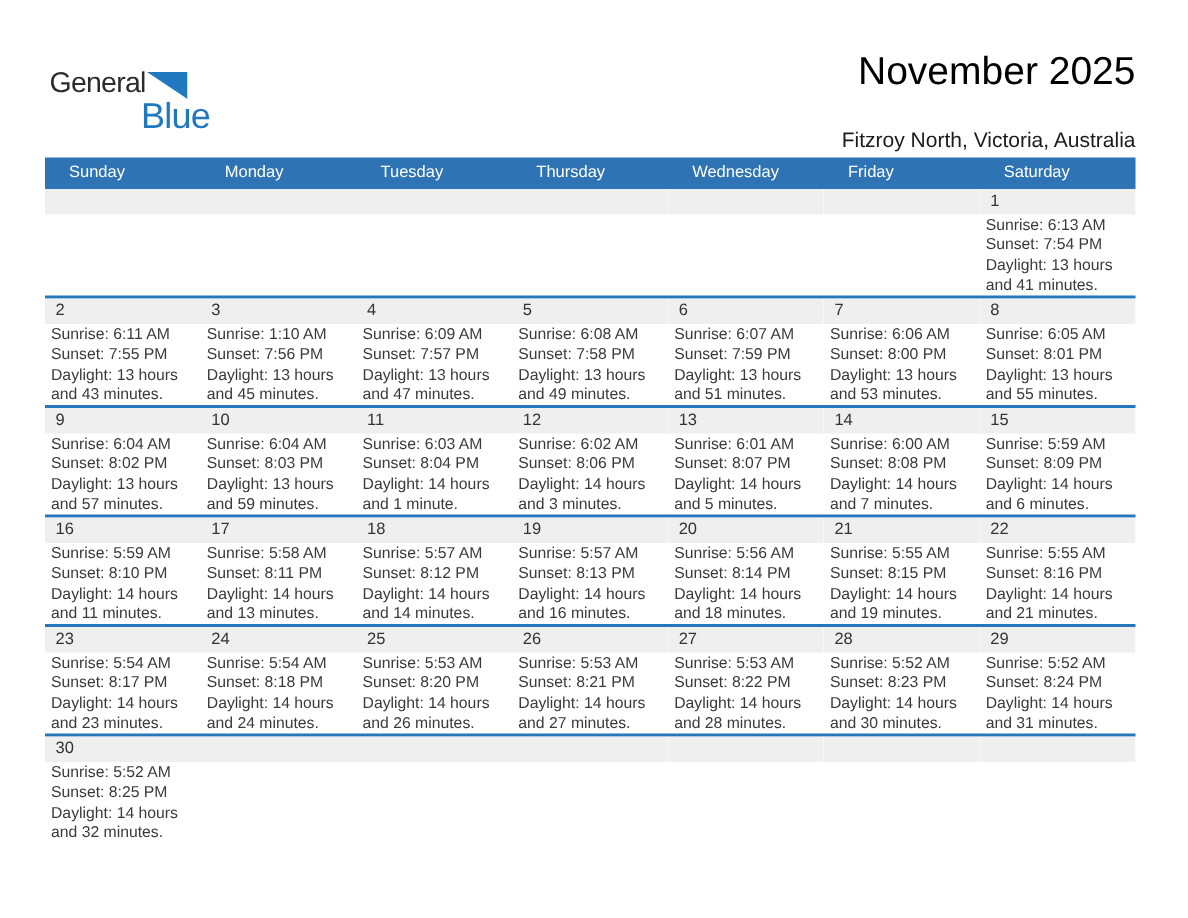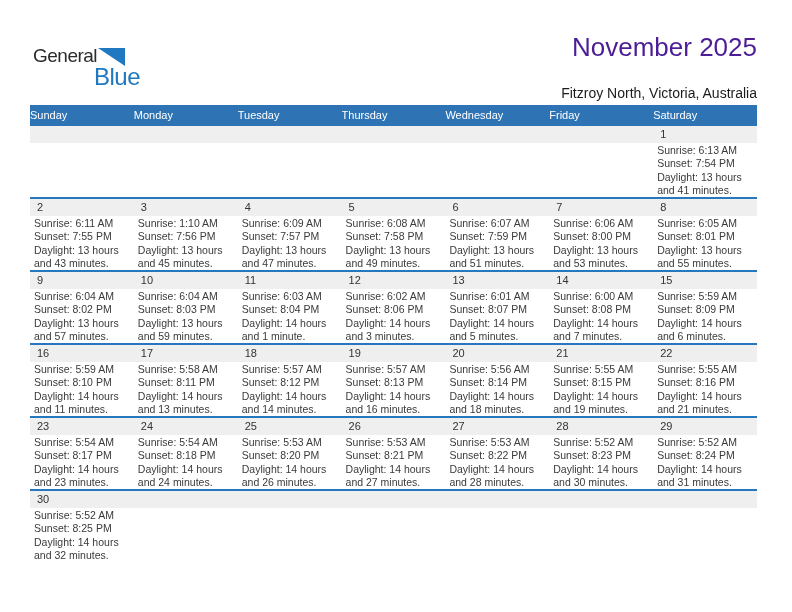--- a/index.html
+++ b/index.html
@@ -9,28 +9,28 @@
 
   
   .logo { position:absolute; left:33px; top:46px; width:110px; }
   .logo-line1 { display:flex; align-items:flex-start; }
   .logo-general { font-size:19px; color:#2b2b2b; letter-spacing:-0.5px; line-height:20px; }
   .logo-tri { margin-left:1px; margin-top:1px; }
   .logo-blue { font-size:24px; color:var(--logo-blue); letter-spacing:-0.5px;
                line-height:17px; text-align:right; padding-right:3px; margin-top:-2px; }
 
   .titles { position:absolute; right:35px; top:30px; text-align:right; }
-  .title { font-size:26px; color:#4c1d95; line-height:34px; }
+  .title { font-size:26px; color:#000000; line-height:34px; }
   .subtitle { font-size:14px; color:#1b1b1b; margin-top:21px; }
 
   
   .calendar { position:absolute; left:30px; top:105px; width:727px; }
   .weekday-row { display:grid; grid-template-columns:repeat(7,1fr);
                  background:var(--blue-header); height:21px; }
-  .hdr-cell { color:#ffffff; font-size:11px; line-height:21px; padding-left:0;
+  .hdr-cell { color:#ffffff; font-size:11px; line-height:21px; padding-left:16px;
               white-space:nowrap; overflow:hidden; }
 
   .week { display:grid; grid-template-columns:repeat(7,1fr);
           border-bottom:2px solid var(--blue-line); height:73px; }
   .week.last { border-bottom:none; height:71px; }
   .cell { overflow:hidden; }
   .num  { background:var(--band); height:17px; font-size:11px; line-height:17px;
           padding-left:7px; color:#333333; }
   .body { padding:1px 2px 0 4px; }
   .line { font-size:10.5px; line-height:13.4px; color:#3a3a3a; white-space:nowrap; }

